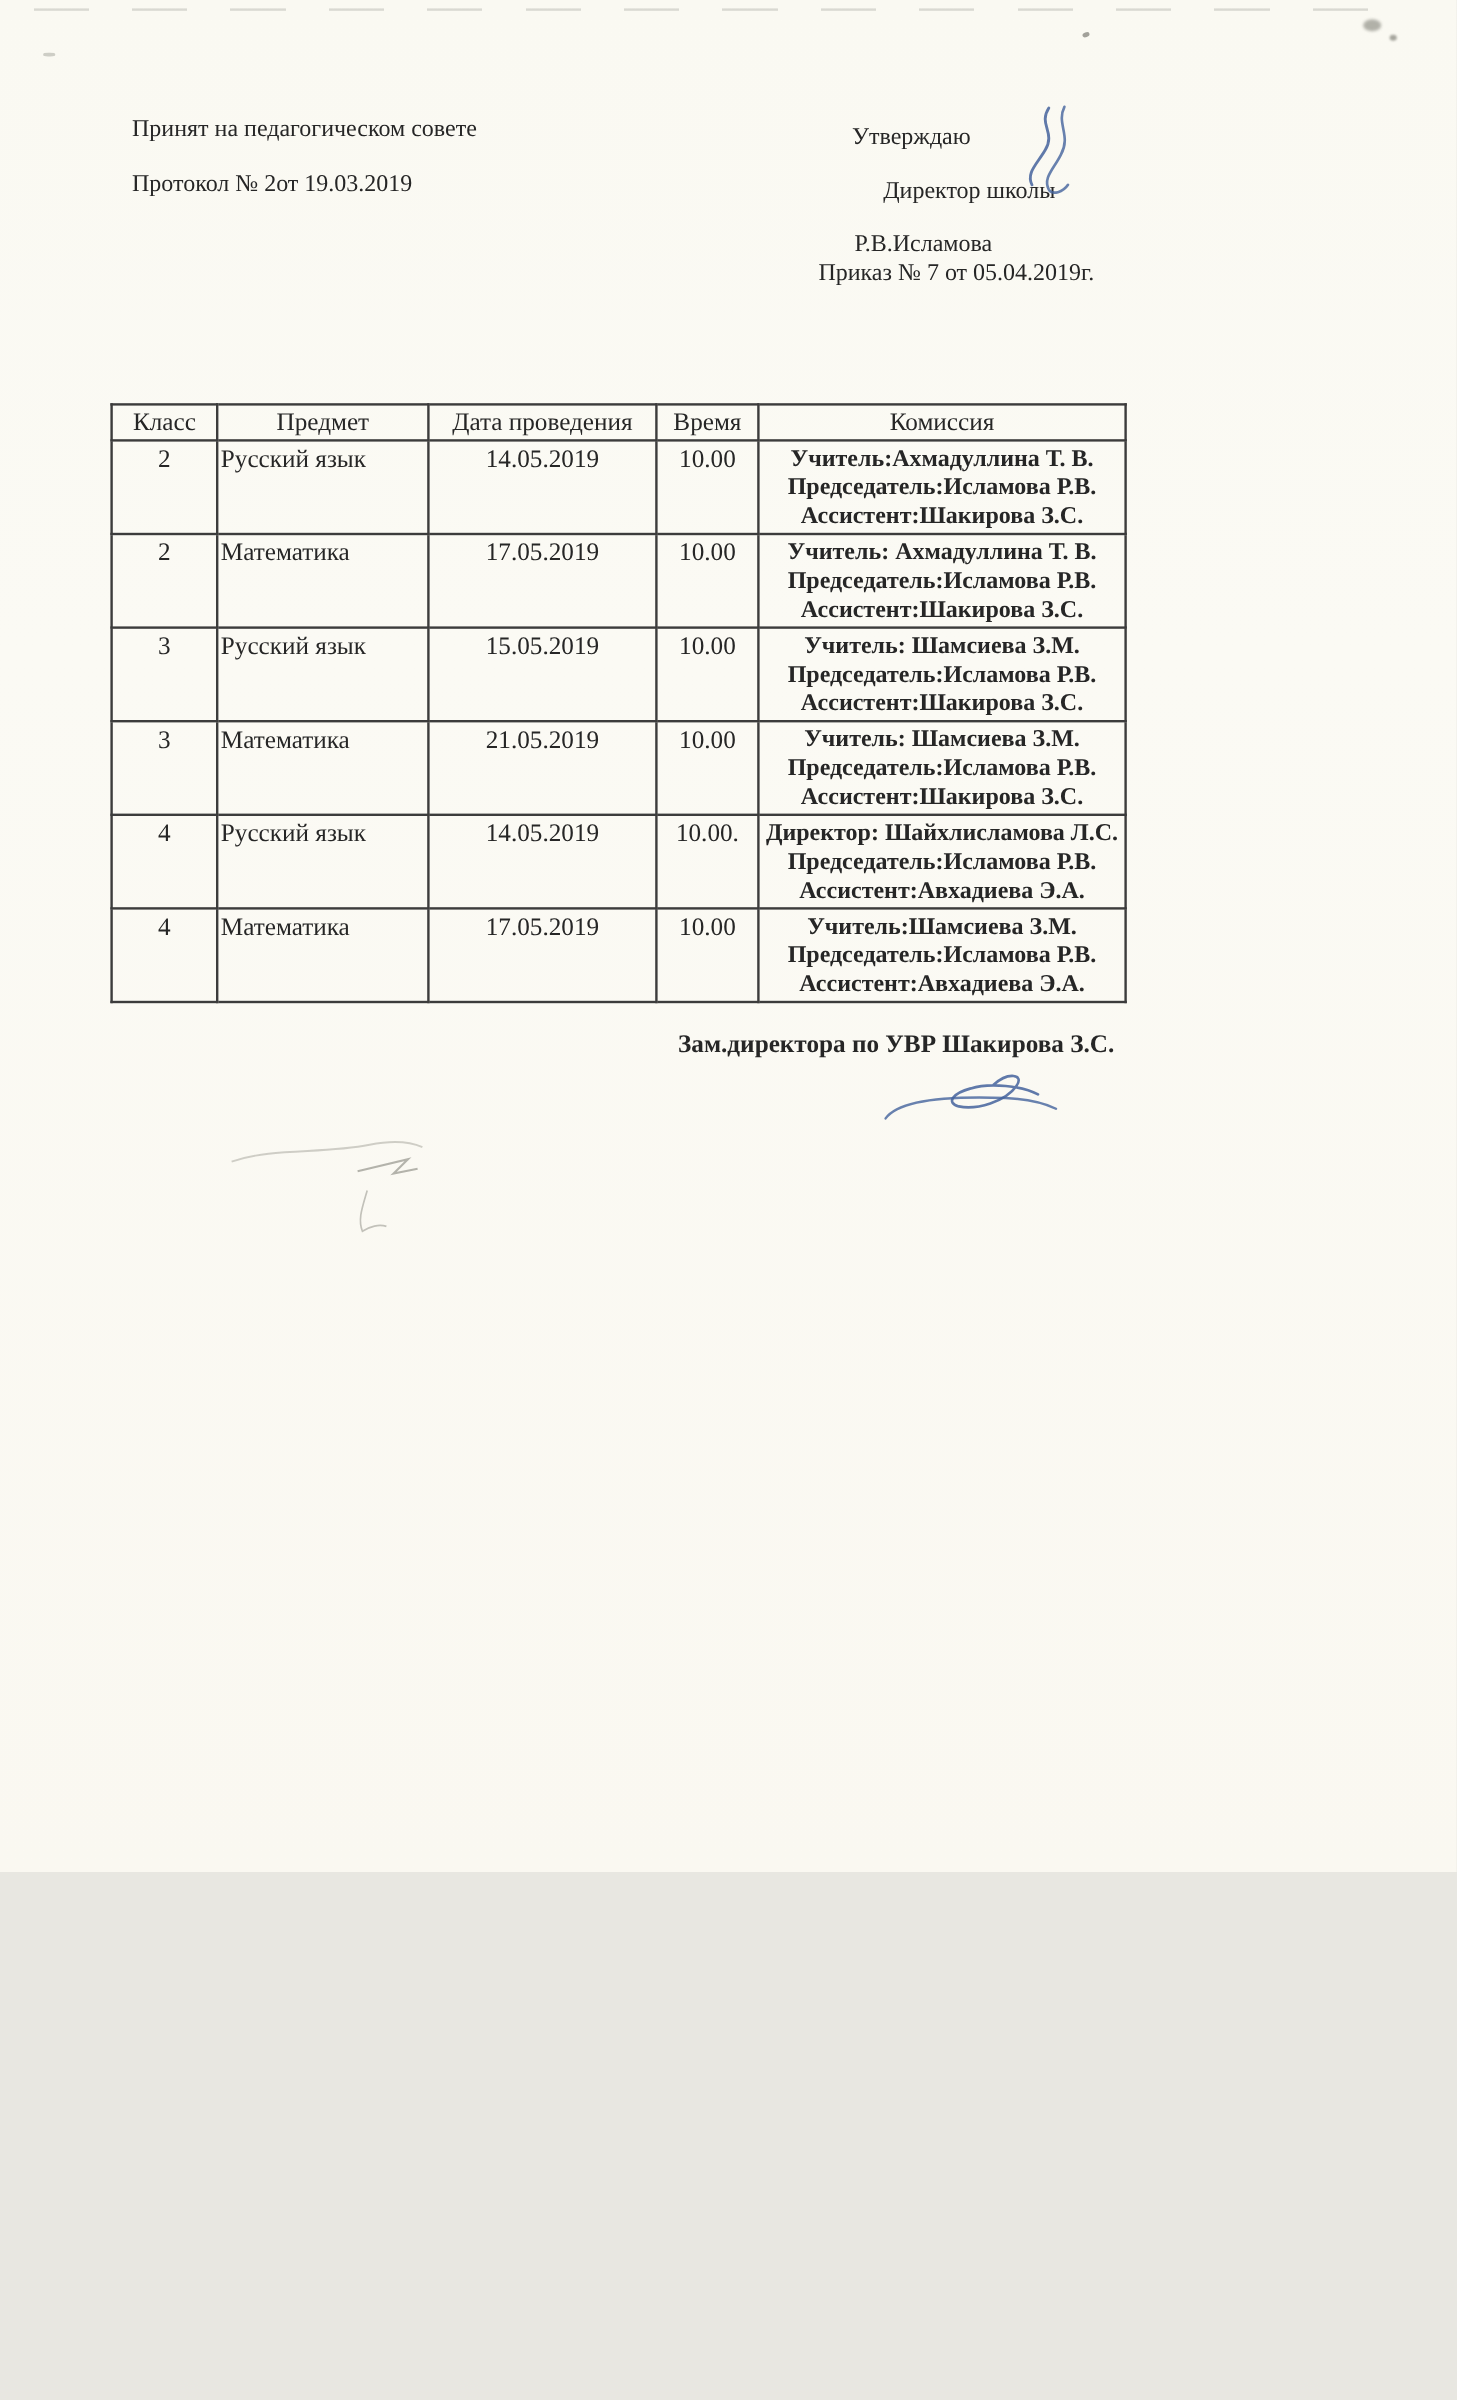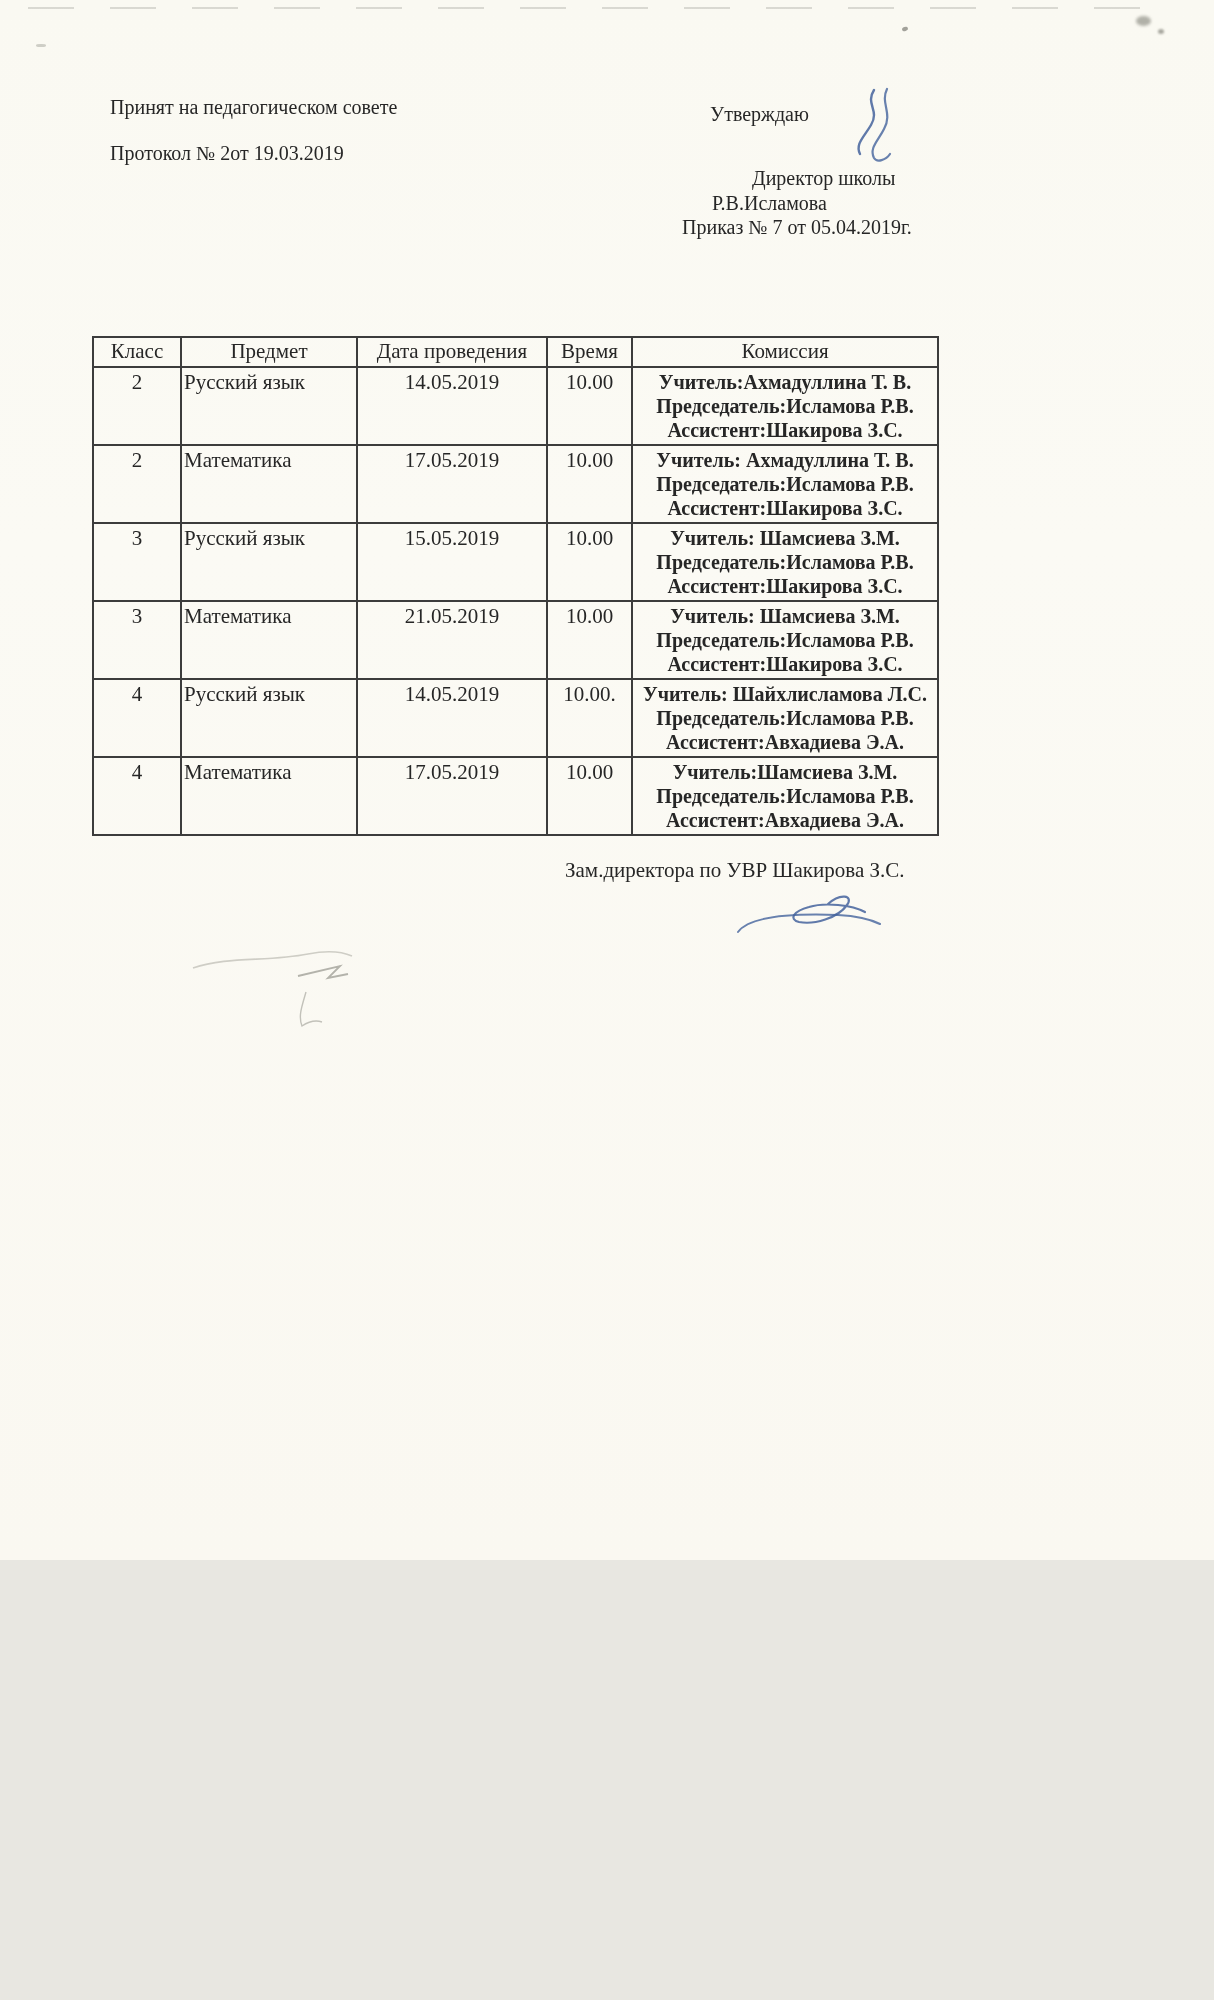--- a/index.html
+++ b/index.html
@@ -37,21 +37,21 @@
     vertical-align:top; padding:2px 2px;
   }
   table.sched th{ font-weight:normal; height:30px; text-align:center; padding:1px 2px; }
   td.c-class{ text-align:center; }
   td.c-subject{ text-align:left; padding-left:28px; }
   td.c-date{ text-align:center; }
   td.c-time{ text-align:center; }
   td.c-comm{ text-align:center; font-weight:bold; font-size:20px; }
   td.c-comm div{ line-height:24px; white-space:nowrap; }
   tr.t-row td{ height:75px; line-height:24px; }
-  .footer-signoff{ font-size:21px; font-weight:normal; white-space:nowrap; }
+  .footer-signoff{ font-size:21px; font-weight:bold; white-space:nowrap; }
   
   .artifact{ pointer-events:none; }
   .dash-top{
     left:28px; top:7px; width:1120px; height:2px; opacity:.3;
     background:repeating-linear-gradient(90deg,#8d8d86 0 46px, transparent 46px 82px);
   }
   .speck1{ left:902px; top:27px; width:6px; height:4px; background:#5a5a52; border-radius:50%; opacity:.55; transform:rotate(-20deg); }
   .smudge1{ left:1136px; top:16px; width:15px; height:10px; background:#8b8b82; border-radius:50%; filter:blur(1.5px); opacity:.65; }
   .smudge2{ left:1158px; top:29px; width:6px; height:5px; background:#6f6f66; border-radius:50%; filter:blur(1px); opacity:.6; }
   .speck-left{ left:36px; top:44px; width:10px; height:3px; background:#9a9a90; border-radius:40%; opacity:.45; }
@@ -65,21 +65,21 @@
   <div class="abs artifact dash-top"></div>
   <div class="abs artifact speck1"></div>
   <div class="abs artifact smudge1"></div>
   <div class="abs artifact smudge2"></div>
   <div class="abs artifact speck-left"></div>
 
   <div class="abs hline" style="left:110px; top:96px;">Принят на педагогическом совете</div>
   <div class="abs hline" style="left:110px; top:142px;">Протокол № 2от 19.03.2019</div>
 
   <div class="abs hline" style="left:710px; top:103px;">Утверждаю</div>
-  <div class="abs hline" style="left:752px; top:148px;margin-top:19px;">Директор школы</div>
+  <div class="abs hline" style="left:736px; top:148px;">Директор школы</div>
   <div class="abs hline" style="left:712px; top:192px;">Р.В.Исламова</div>
   <div class="abs hline" style="left:682px; top:216px;">Приказ № 7 от 05.04.2019г.</div>
 
   <div class="abs" style="left:834px; top:84px;">
     <svg width="72" height="84" viewBox="0 0 72 84" fill="none">
       <path d="M40,6 C31,20 46,26 37,41 C30,53 21,60 26,70" stroke="#44639c" stroke-width="2.4" stroke-linecap="round" fill="none" opacity="0.85"></path>
       <path d="M53,5 C46,19 59,29 50,45 C44,57 35,64 40,74 C43,79 52,76 56,70" stroke="#44639c" stroke-width="2.2" stroke-linecap="round" fill="none" opacity="0.8"></path>
     </svg>
   </div>
 
@@ -145,21 +145,21 @@
           <div>Председатель:Исламова Р.В.</div>
           <div>Ассистент:Шакирова З.С.</div>
         </td>
       </tr>
       <tr class="t-row">
         <td class="c-class">4</td>
         <td class="c-subject">Русский язык</td>
         <td class="c-date">14.05.2019</td>
         <td class="c-time">10.00.</td>
         <td class="c-comm">
-          <div>Учитель: Шайхлисламова Л.С.</div>
+          <div>Директор: Шайхлисламова Л.С.</div>
           <div>Председатель:Исламова Р.В.</div>
           <div>Ассистент:Авхадиева Э.А.</div>
         </td>
       </tr>
       <tr class="t-row">
         <td class="c-class">4</td>
         <td class="c-subject">Математика</td>
         <td class="c-date">17.05.2019</td>
         <td class="c-time">10.00</td>
         <td class="c-comm">

